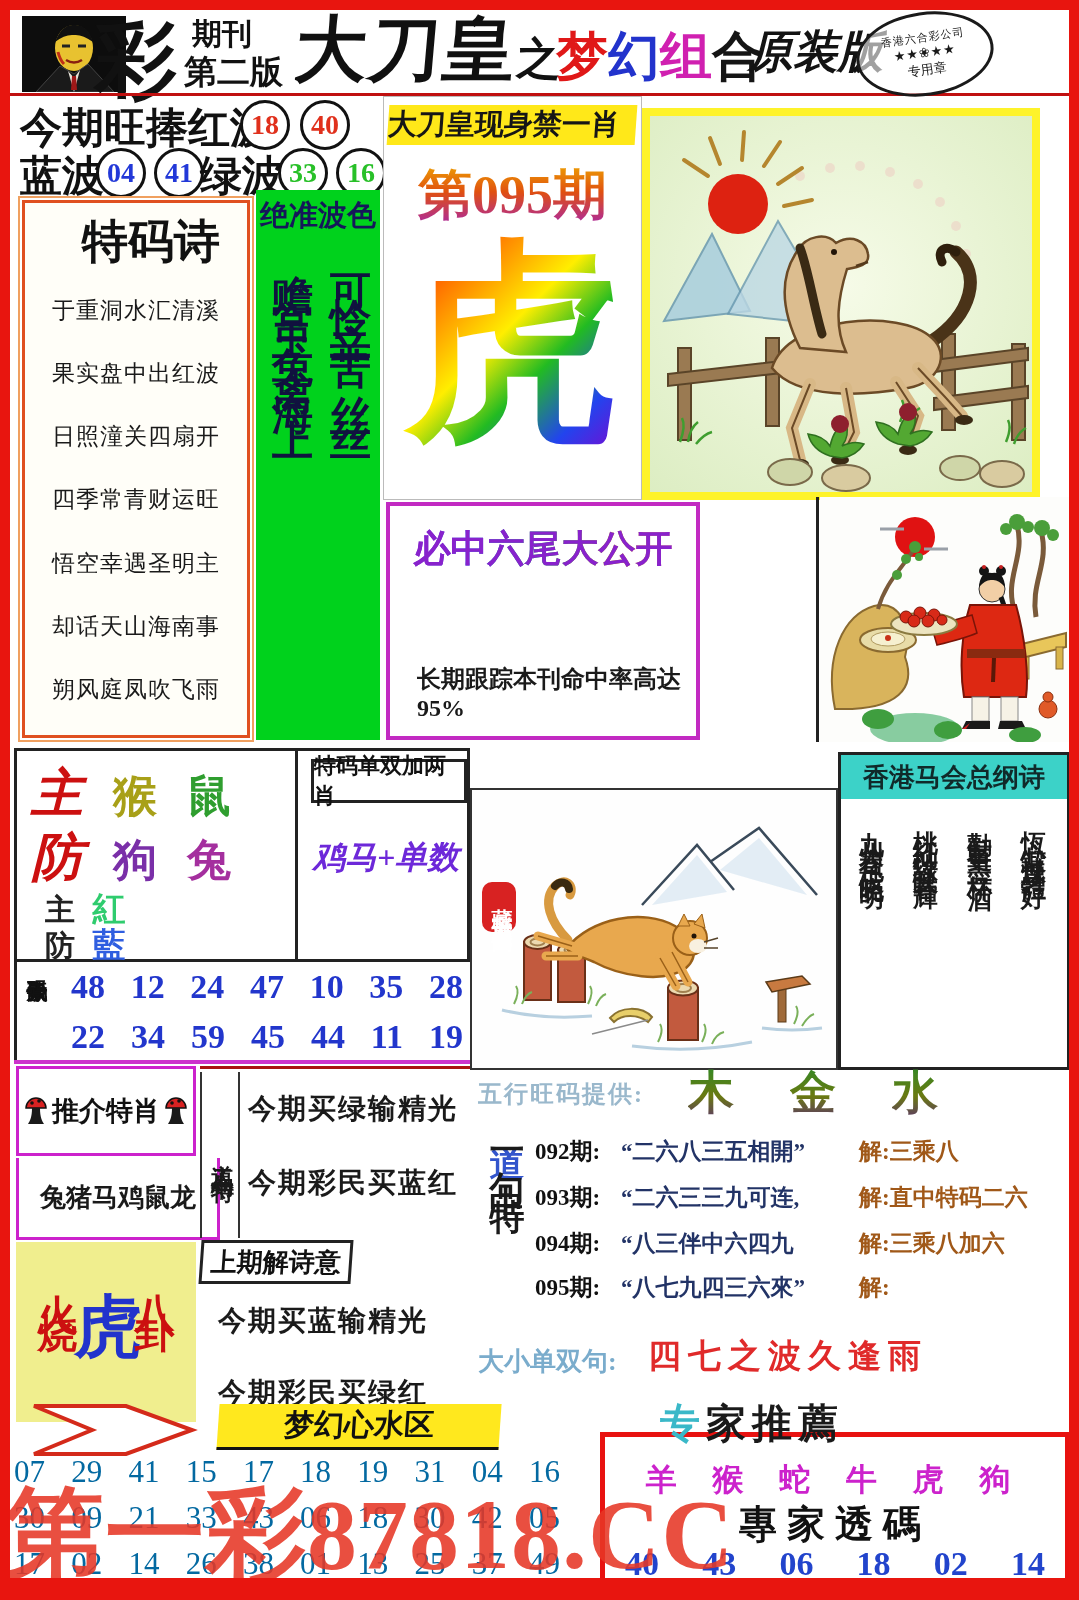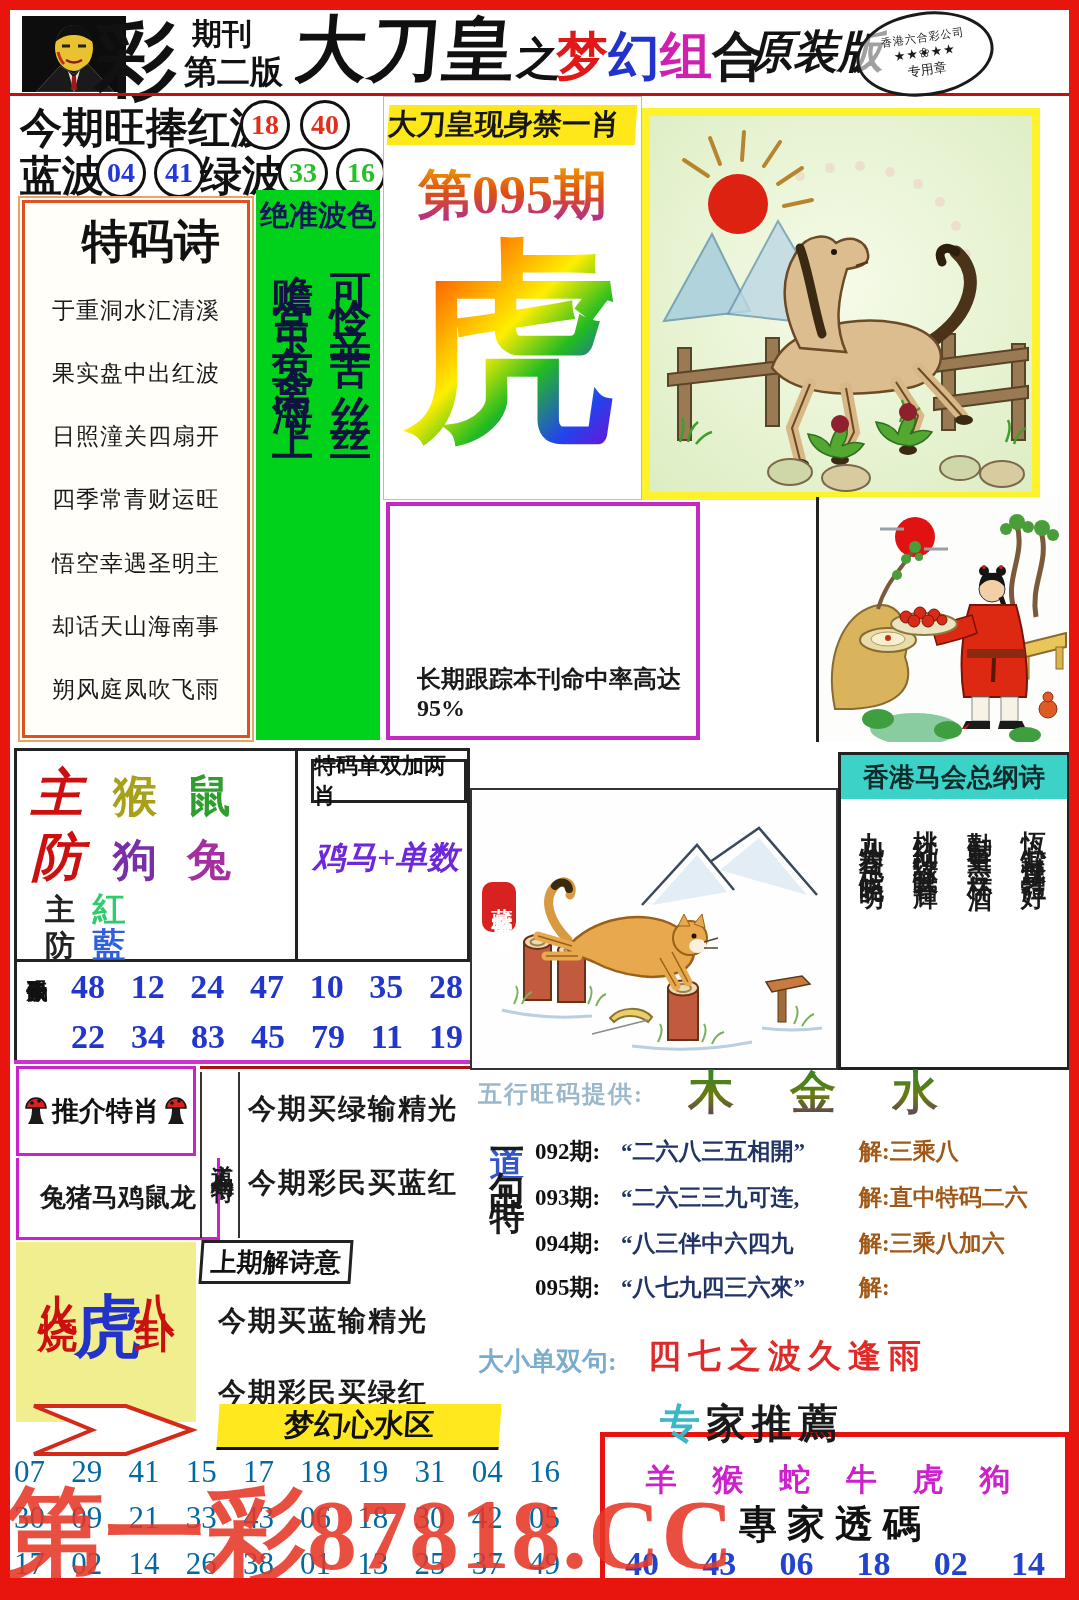--- a/index.html
+++ b/index.html
@@ -268,20 +268,21 @@
     <g stroke="#7a6a4a" stroke-width="2">
       <ellipse cx="140" cy="356" rx="22" ry="13" fill="#cfd6a8"></ellipse>
       <ellipse cx="196" cy="362" rx="24" ry="13" fill="#d9cba0"></ellipse>
       <ellipse cx="310" cy="352" rx="20" ry="12" fill="#cfd6a8"></ellipse>
       <ellipse cx="352" cy="358" rx="22" ry="13" fill="#d9cba0"></ellipse>
     </g>
   </svg>
 </div>
 
 <div class="abs six-box">
+  <div class="six-title grad-six">必中六尾大公开</div>
   <div class="six-footer">长期跟踪本刊命中率高达95%</div>
 </div>
 
 <div class="abs figure-line"></div>
 <div class="abs figure-panel">
   <svg width="249" height="245" viewBox="0 0 249 245">
     <rect width="249" height="245" fill="#fdfdfb"></rect>
     <circle cx="95" cy="40" r="20" fill="#e01212"></circle>
     <path d="M60,32 L84,32 M104,52 L128,52" stroke="#9aa0a8" stroke-width="3"></path>
     <path d="M15,212 C4,158 24,118 54,109 C80,103 92,130 85,160 C96,190 80,214 15,212 Z" fill="#d9b45c" stroke="#8a6a30" stroke-width="2"></path>
@@ -375,23 +376,23 @@
         <span>12</span>
         <span>24</span>
         <span>47</span>
         <span>10</span>
         <span>35</span>
         <span>28</span>
     </div>
     <div class="topten-row">
       <span>22</span>
         <span>34</span>
-        <span>83</span>
+        <span>59</span>
         <span>45</span>
-        <span>79</span>
+        <span>44</span>
         <span>11</span>
         <span>19</span>
     </div>
   </div>
 </div>
 <div class="abs topten-underline"></div>
 
 <div class="abs treasure-box">
   <svg width="364" height="278" viewBox="0 0 364 278" style="position:absolute;left:0;top:0;">
     <rect width="364" height="278" fill="#fefefe"></rect>

